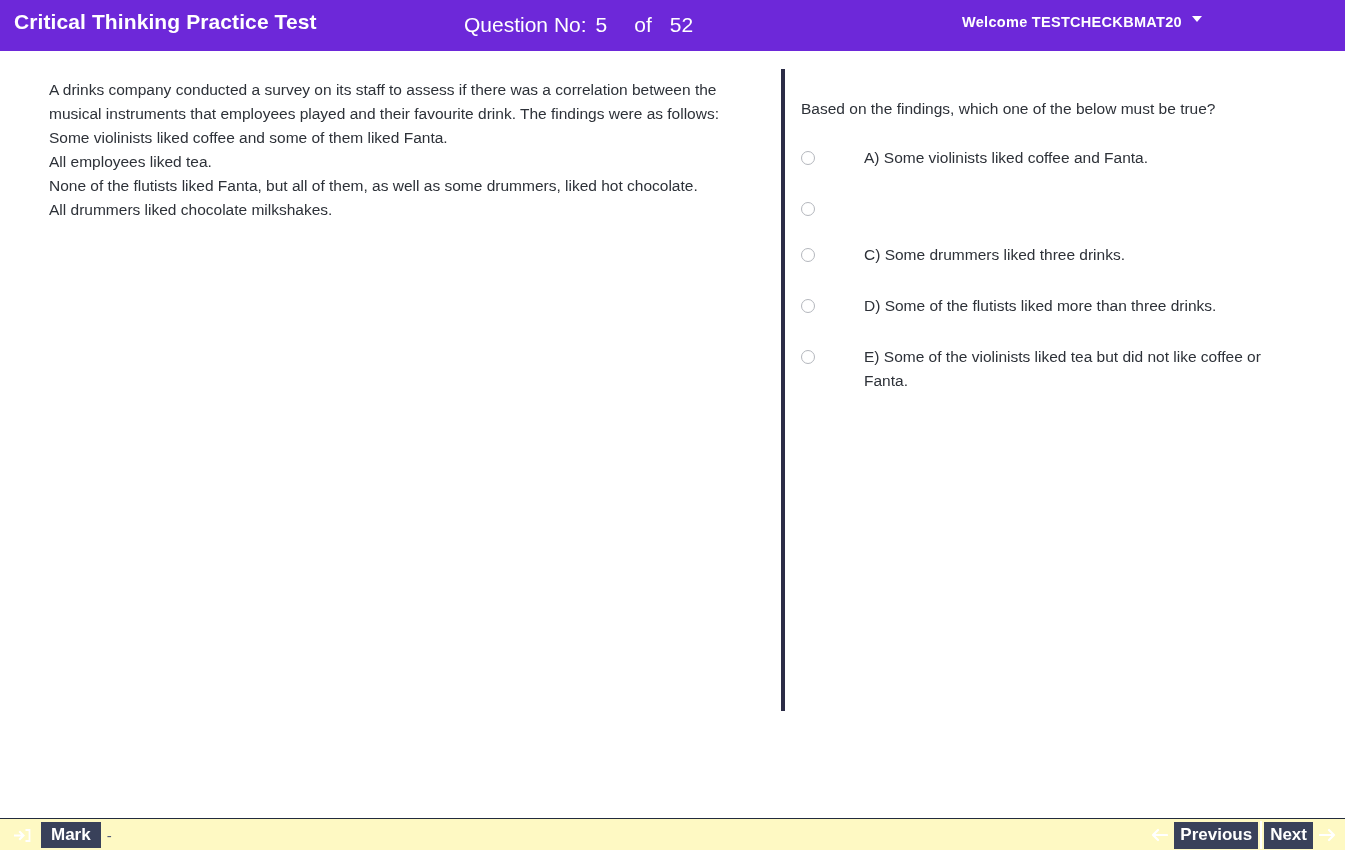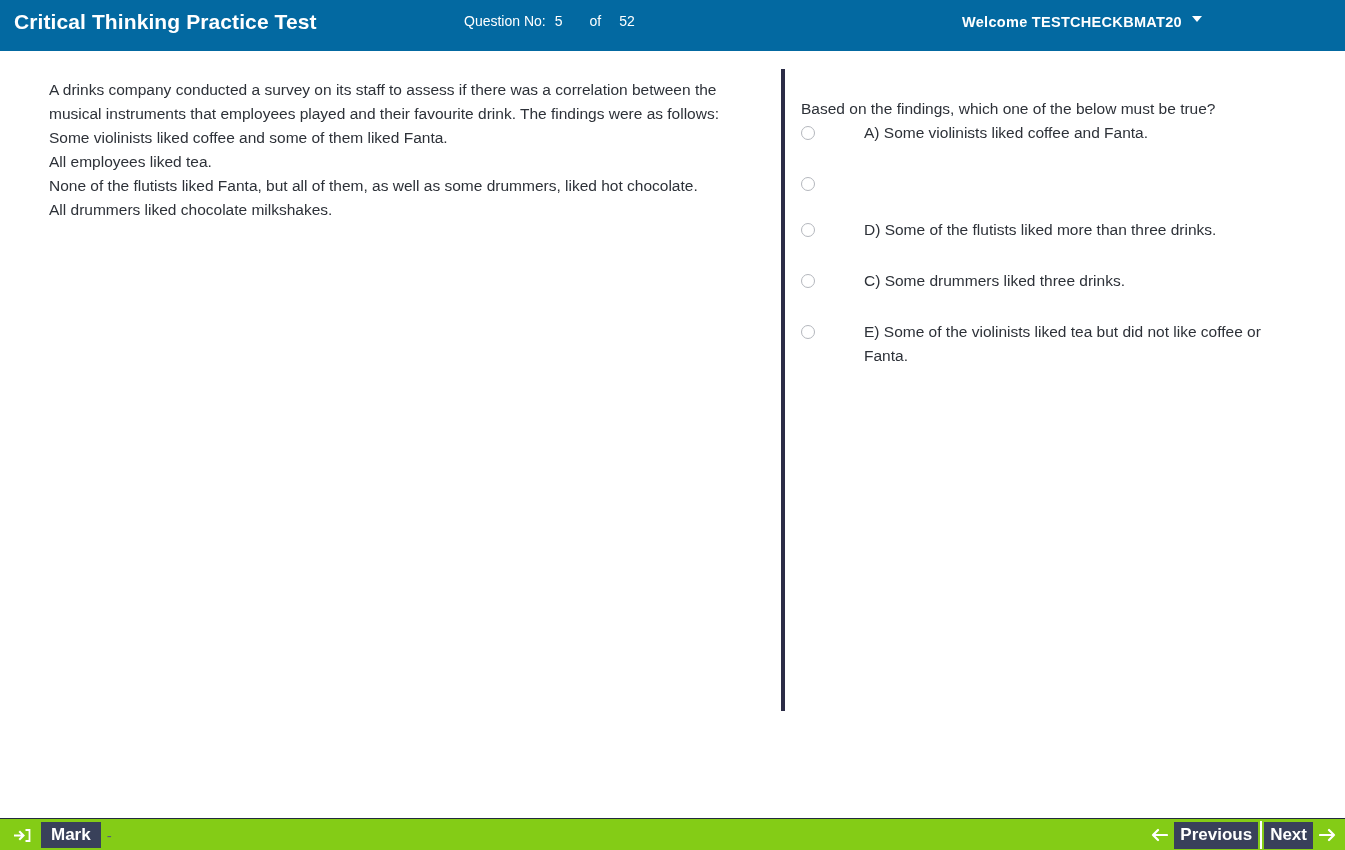--- a/index.html
+++ b/index.html
@@ -21,39 +21,39 @@
     width: 1345px;
     height: 850px;
   }
 
   
   .topbar {
     position: absolute;
     top: 0; left: 0;
     width: 1345px;
     height: 51px;
-    background: #0369a1;
+    background: #6d28d9;
     display: flex;
     align-items: center;
   }
   .brand-title {
     position: absolute;
     left: 14px;
     top: 10px;
     font-size: 21px;
     font-weight: bold;
     color: #ffffff;
     letter-spacing: 0.1px;
     white-space: nowrap;
   }
   .qcounter {
     position: absolute;
     left: 464px;
     top: 13px;
-    font-size: 14px;
+    font-size: 21px;
     color: #ffffff;
     white-space: nowrap;
     display: flex;
     align-items: baseline;
   }
   .qcounter .lbl { margin-right: 9px; }
   .qcounter .num { margin-right: 27px; font-weight: normal; }
   .qcounter .of  { margin-right: 18px; }
   .qcounter .total { }
 
@@ -112,20 +112,21 @@
   .answers {
     position: absolute;
     left: 801px;
     top: 46px;
     width: 500px;
   }
   .ans-prompt {
     font-size: 15.5px;
     line-height: 24px;
     color: #2d3138;
+    margin-bottom: 25px;
   }
   .option {
     display: flex;
     align-items: flex-start;
     margin-bottom: 27px;
     cursor: pointer;
     gap: 40px;
   }
   .option:last-child { margin-bottom: 0; }
   .radio {
@@ -144,21 +145,21 @@
     color: #2d3138;
   }
 
   
   .footer {
     position: absolute;
     left: 0;
     top: 818px;
     width: 1345px;
     height: 32px;
-    background: #84cc16;
+    background: #fef9c3;
     border-top: 1px solid #222b3d;
   }
   .mark-group {
     position: absolute;
     left: 14px;
     top: 0;
     height: 32px;
     display: flex;
     align-items: center;
     cursor: pointer;
@@ -255,26 +256,26 @@
         <span class="radio"></span>
         <span class="opt-text">A) Some violinists liked coffee and Fanta.</span>
       </div>
 
       <div class="option">
         <span class="radio"></span>
       </div>
 
       <div class="option">
         <span class="radio"></span>
+        <span class="opt-text">C) Some drummers liked three drinks.</span>
+      </div>
+
+      <div class="option">
+        <span class="radio"></span>
         <span class="opt-text">D) Some of the flutists liked more than three drinks.</span>
-      </div>
-
-      <div class="option">
-        <span class="radio"></span>
-        <span class="opt-text">C) Some drummers liked three drinks.</span>
       </div>
 
       <div class="option">
         <span class="radio"></span>
         <span class="opt-text">E) Some of the violinists liked tea but did not like coffee or Fanta.</span>
       </div>
     </div>
   </div>
 
   <div class="footer">

